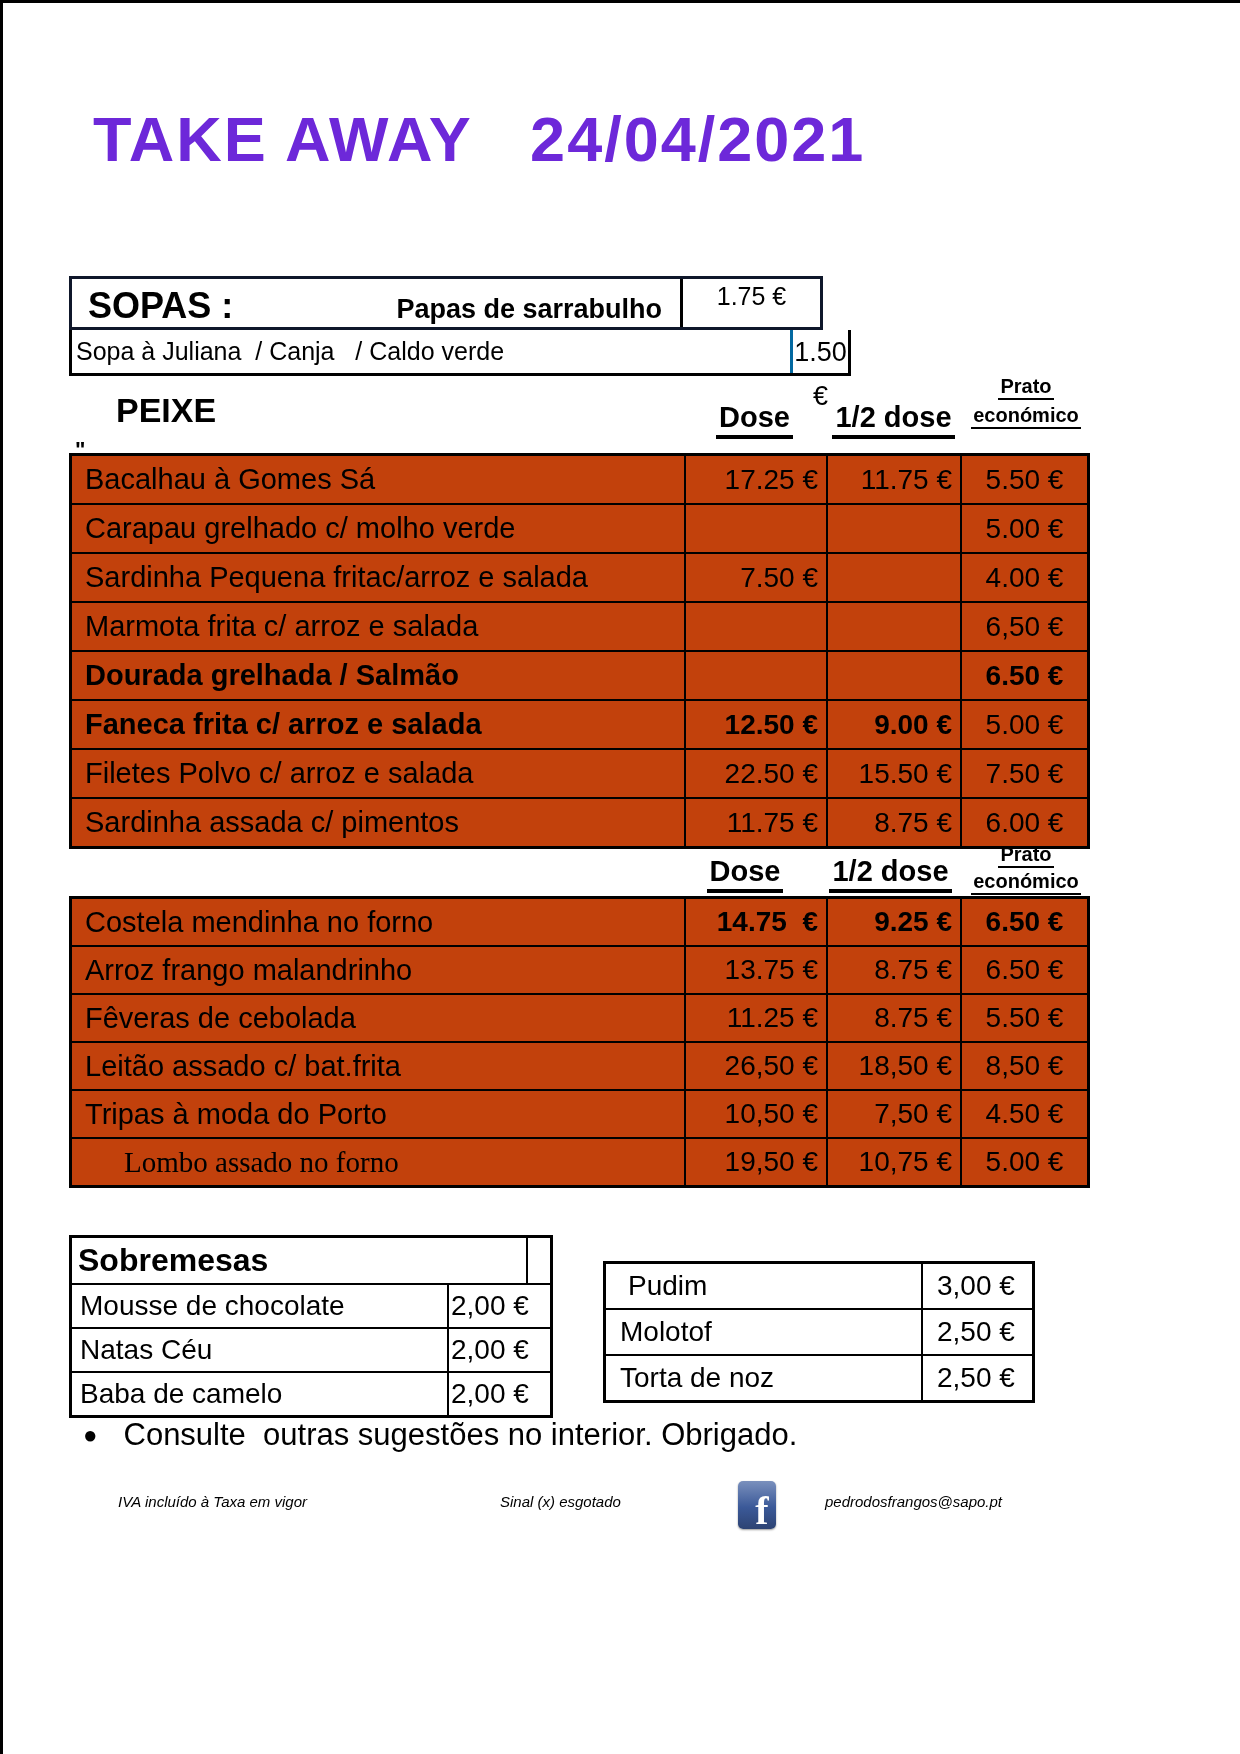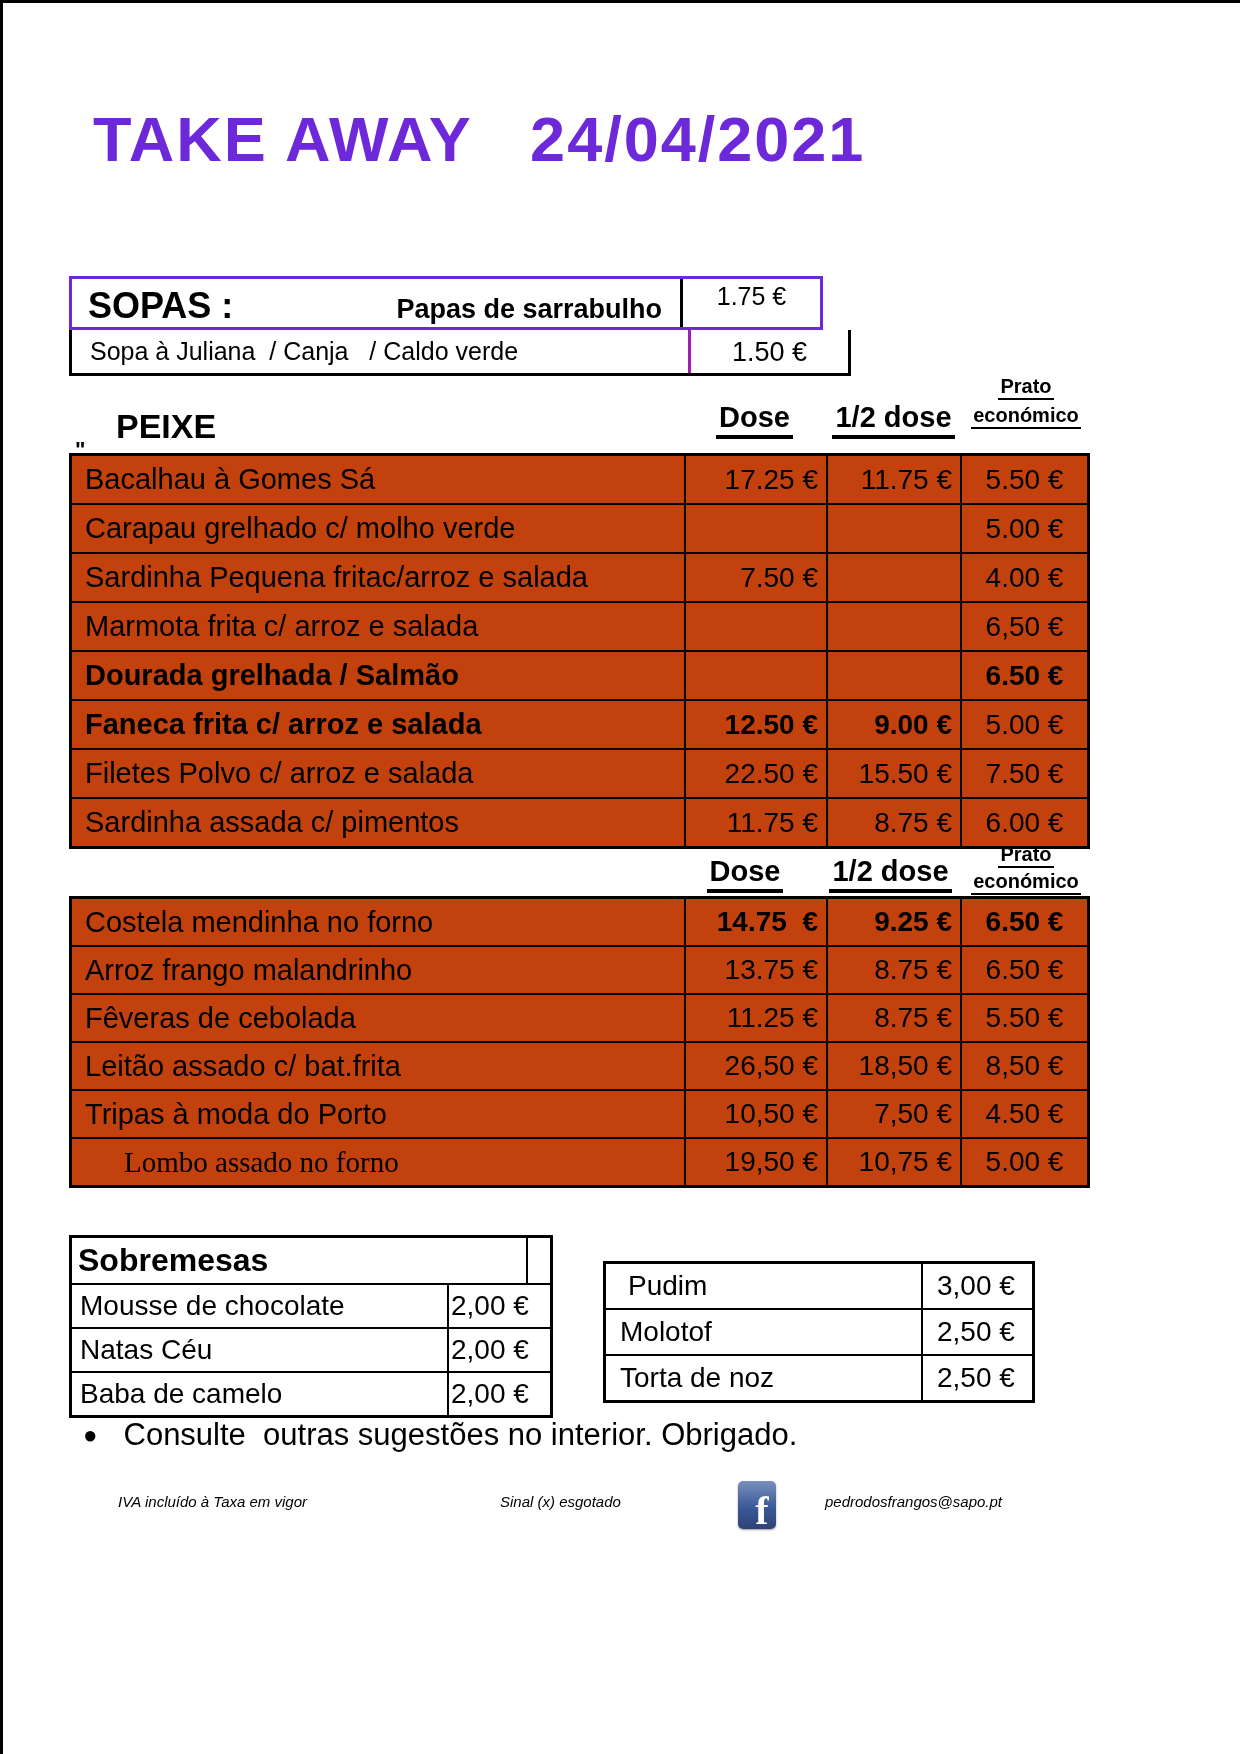--- a/index.html
+++ b/index.html
@@ -13,32 +13,32 @@
   .b { font-weight:bold; }
 
   
   .title {
     position:absolute; left:90px; top:100px;
     font-size:63px; font-weight:bold; color:#6d28d9; letter-spacing:2px; white-space:pre;
   }
 
   
   .sopas-r1 { position:absolute; left:66px; top:273px; width:754px; height:54px;
-    border:3px solid #6d28d9; display:flex; }
+    border:3px solid #0f172a; display:flex; }
   .sopas-r1 .name { width:611px; border-right:3px solid #000; display:flex; align-items:baseline; padding:6px 10px 0 16px; }
   .sopas-r1 .heading { font-size:36px; font-weight:bold; }
   .sopas-r1 .item { font-size:27px; font-weight:bold; margin-left:auto; padding-right:8px; }
   .sopas-r1 .price { flex:1; text-align:center; font-size:25px; padding-top:3px; }
   .sopas-r2 { position:absolute; left:66px; top:327px; width:782px; height:46px;
     border:3px solid #000; border-top:0; display:flex; }
-  .sopas-r2 .name { width:619px; border-right:3px solid #a21caf; font-size:25px; line-height:42px; padding-left:18px; white-space:pre; }
+  .sopas-r2 .name { width:721px; border-right:3px solid #0369a1; font-size:25px; line-height:42px; padding-left:4px; white-space:pre; }
   .sopas-r2 .price { flex:1; text-align:center; font-size:27px; line-height:44px; }
 
   
-  .peixe-label { position:absolute; left:113px; top:388px; font-size:34px; font-weight:bold;margin-top:16px; }
+  .peixe-label { position:absolute; left:113px; top:388px; font-size:34px; font-weight:bold; }
   .stray { position:absolute; left:72px; top:434px; font-size:22px; font-weight:bold; }
 
   
   .colhead { position:absolute; text-align:center; font-weight:bold; }
   .colhead .u { display:inline-block; border-bottom:4px solid #000; padding:0 3px 1px 3px; font-size:29px; white-space:pre; }
   .prato-stack { position:absolute; text-align:center; font-weight:bold; z-index:3; }
   .prato-stack .w { display:inline-block; border-bottom:2px solid #000; font-size:20px; padding:0 2px; }
 
   
   .ptable { position:absolute; left:66px; width:1021px; border:3px solid #000; background:#c2410c; }

